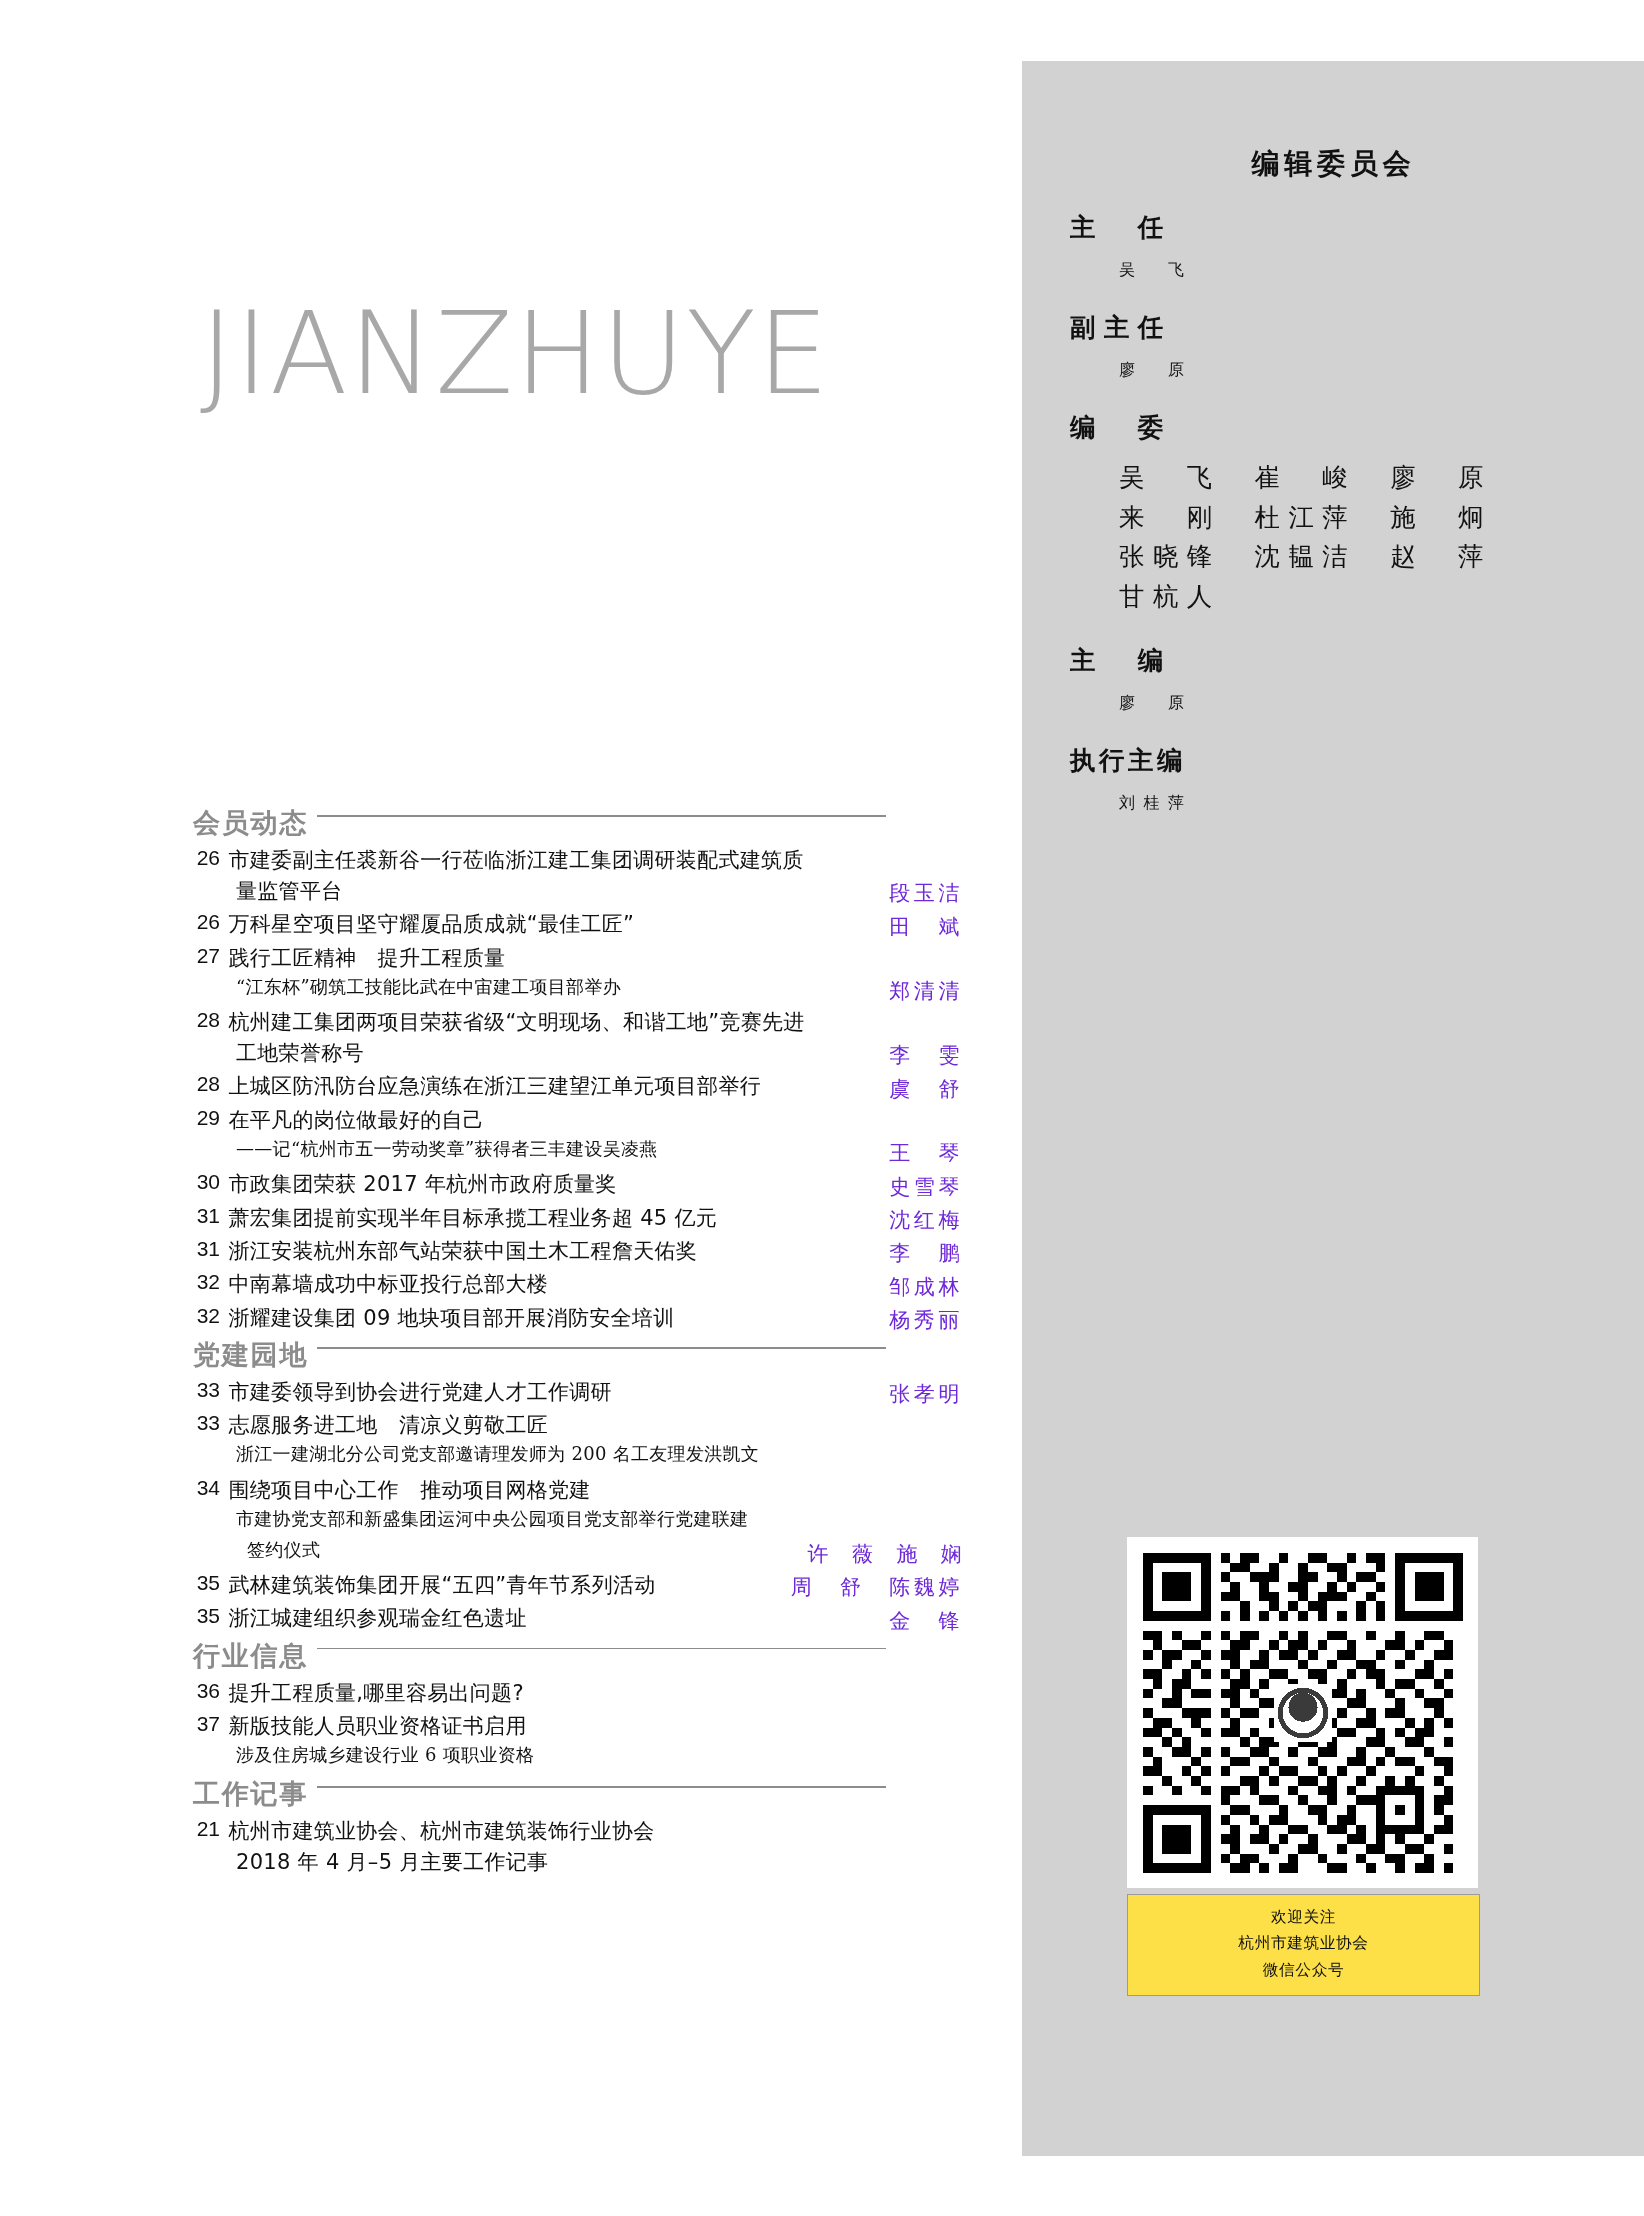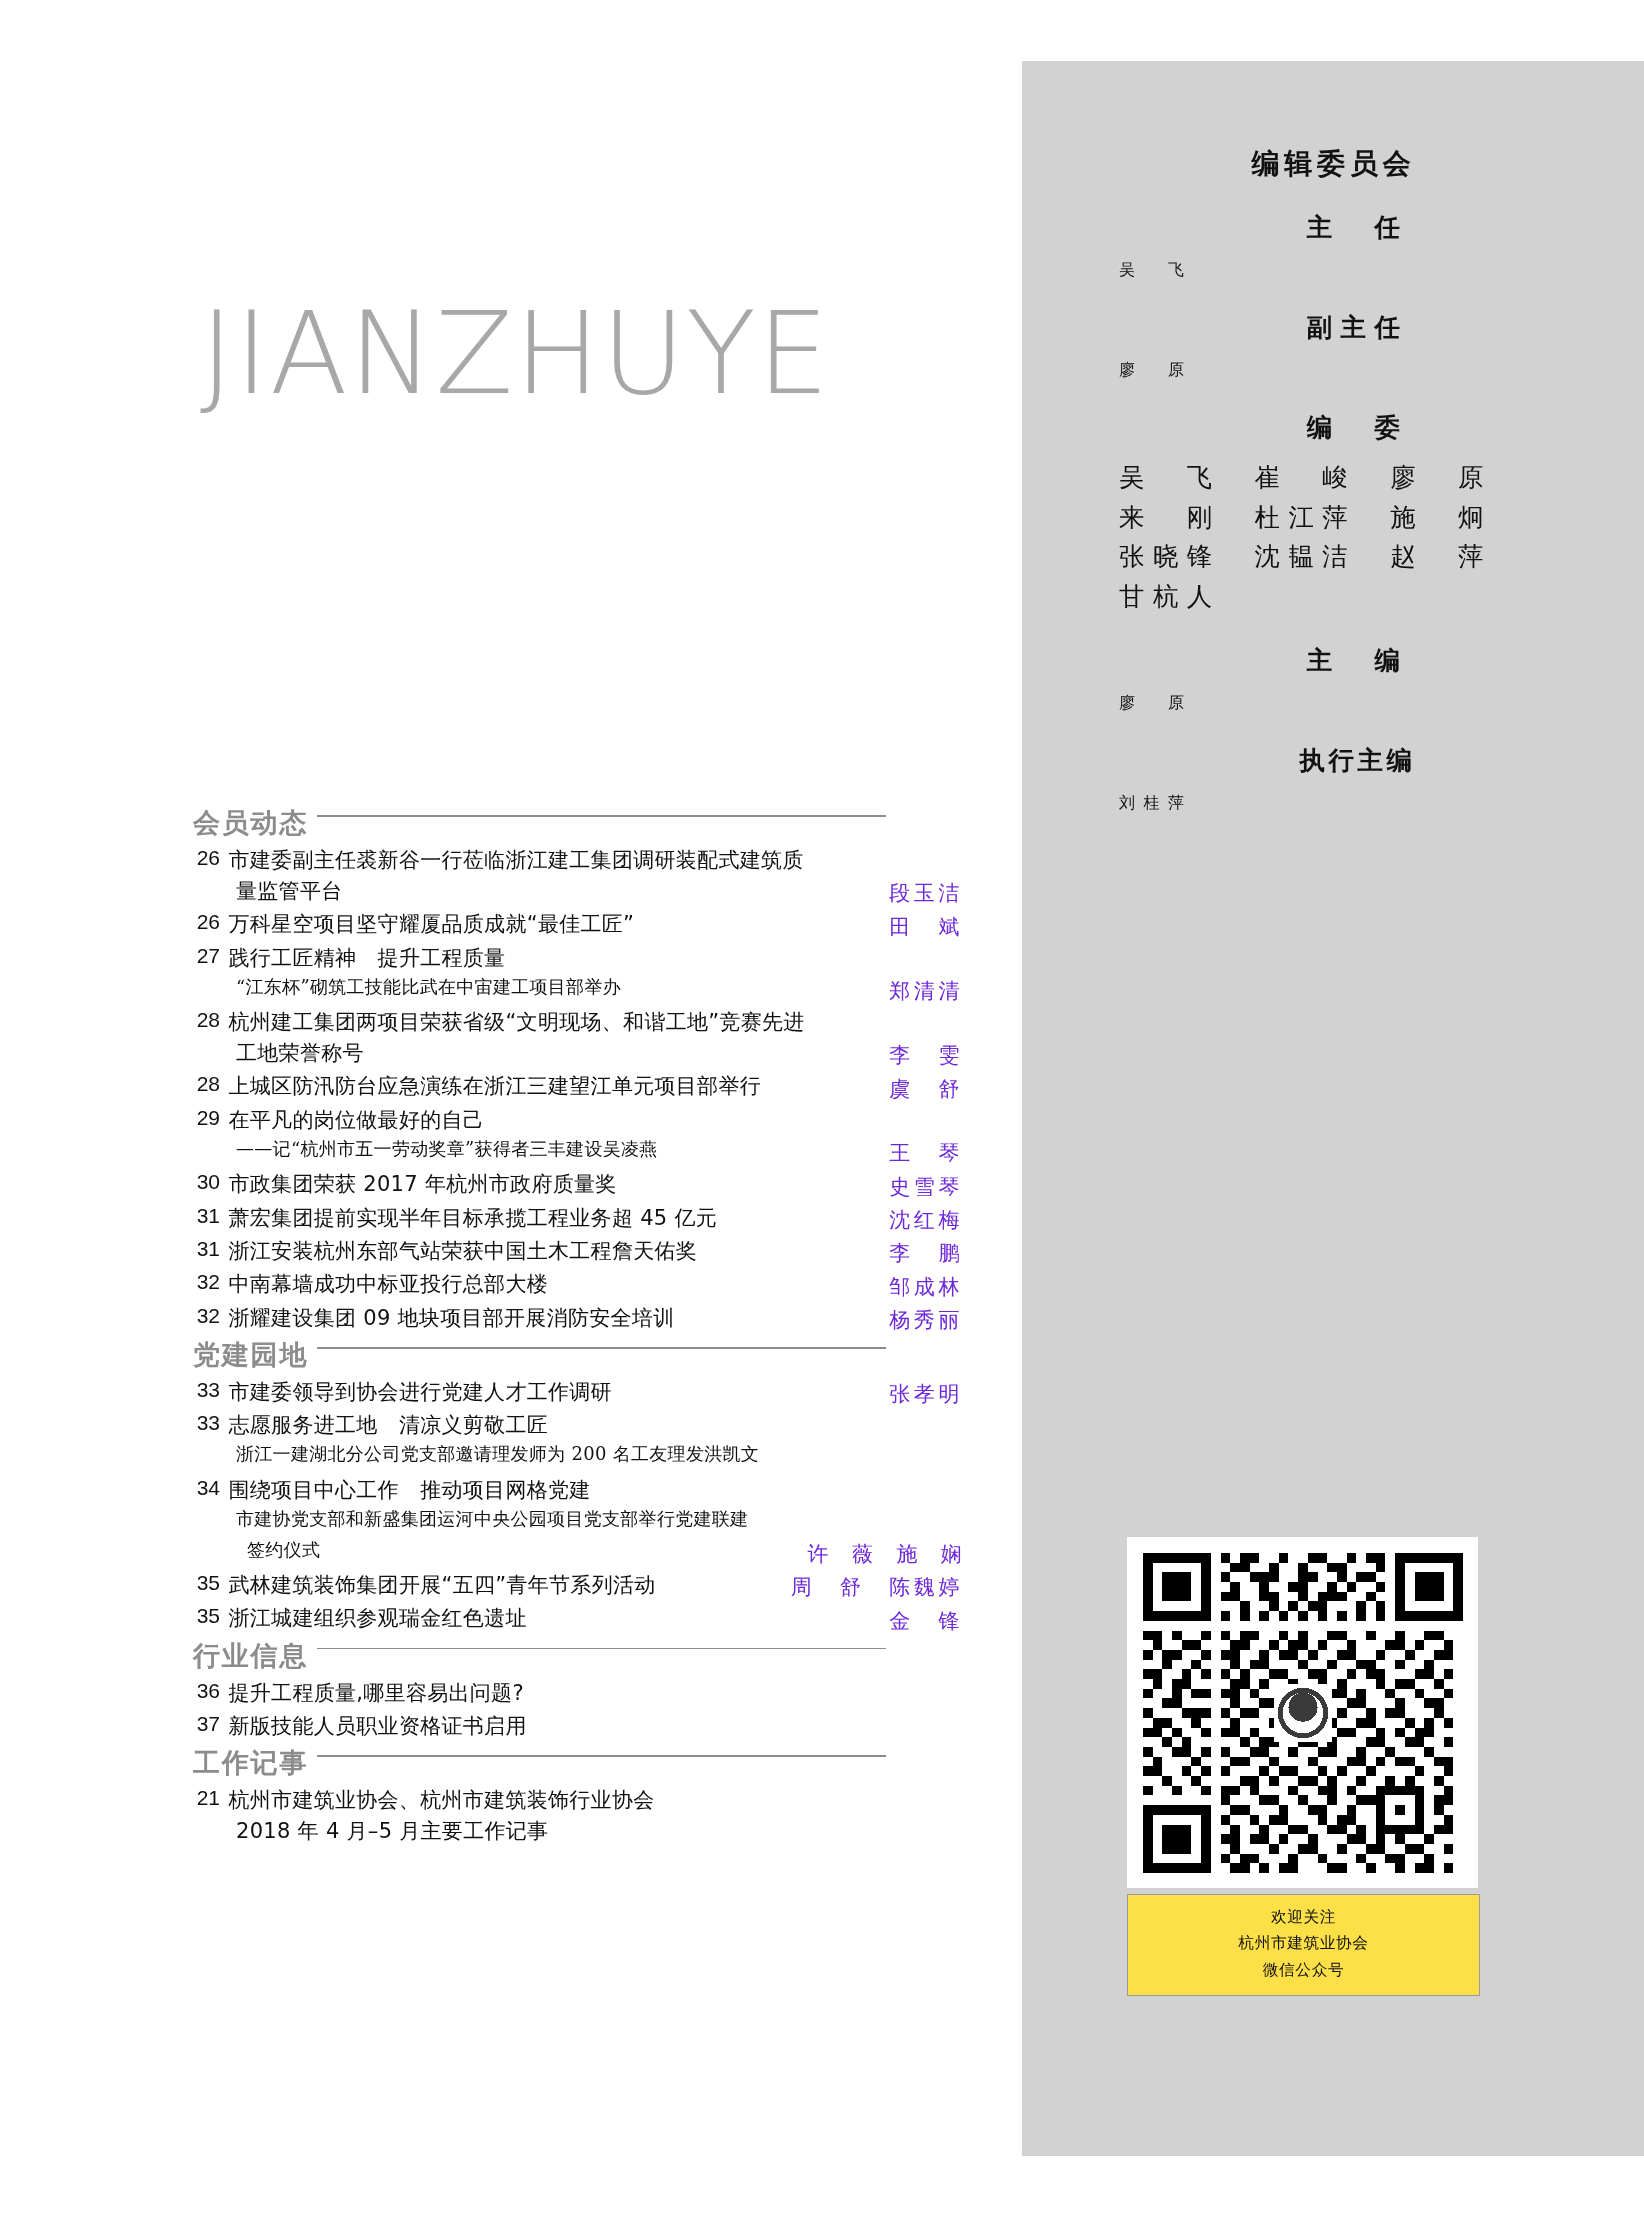--- a/index.html
+++ b/index.html
@@ -146,21 +146,21 @@
     letter-spacing: 4.8px;
     color: #111;
     margin-bottom: 23px;
   }
   .role {
     font-family: "DejaVu Serif", serif;
     font-size: 25.4px;
     font-weight: bold;
     color: #111;
     letter-spacing: 8.5px;
-    text-align: center;
+    text-align: left;
     margin-left: 48px;
     margin-top: 28px;
   }
   .names {
     font-family: "DejaVu Serif", serif;
     font-size: 16px;
     color: #111;
     letter-spacing: 8.5px;
     text-align: left;
     margin-left: 97px;
@@ -268,20 +268,21 @@
     </div>
     <div class="entry">
       <div class="line"><span class="pg">35</span><span class="title">浙江城建组织参观瑞金红色遗址</span><span class="author">金　锋</span></div>
     </div>
     <div class="section-head"><span class="sh-text">行业信息</span><span class="sh-rule"></span></div>
     <div class="entry">
       <div class="line"><span class="pg">36</span><span class="title">提升工程质量,哪里容易出问题?</span></div>
     </div>
     <div class="entry">
       <div class="line"><span class="pg">37</span><span class="title">新版技能人员职业资格证书启用</span></div>
+      <div class="line"><span class="sub">涉及住房城乡建设行业 6 项职业资格</span></div>
     </div>
     <div class="section-head"><span class="sh-text">工作记事</span><span class="sh-rule"></span></div>
     <div class="entry">
       <div class="line"><span class="pg">21</span><span class="title">杭州市建筑业协会、杭州市建筑装饰行业协会</span></div>
       <div class="line"><span class="title cont">2018 年 4 月–5 月主要工作记事</span></div>
     </div>
   </div>
 
 <div class="board">
   <div class="board-title">编辑委员会</div>

